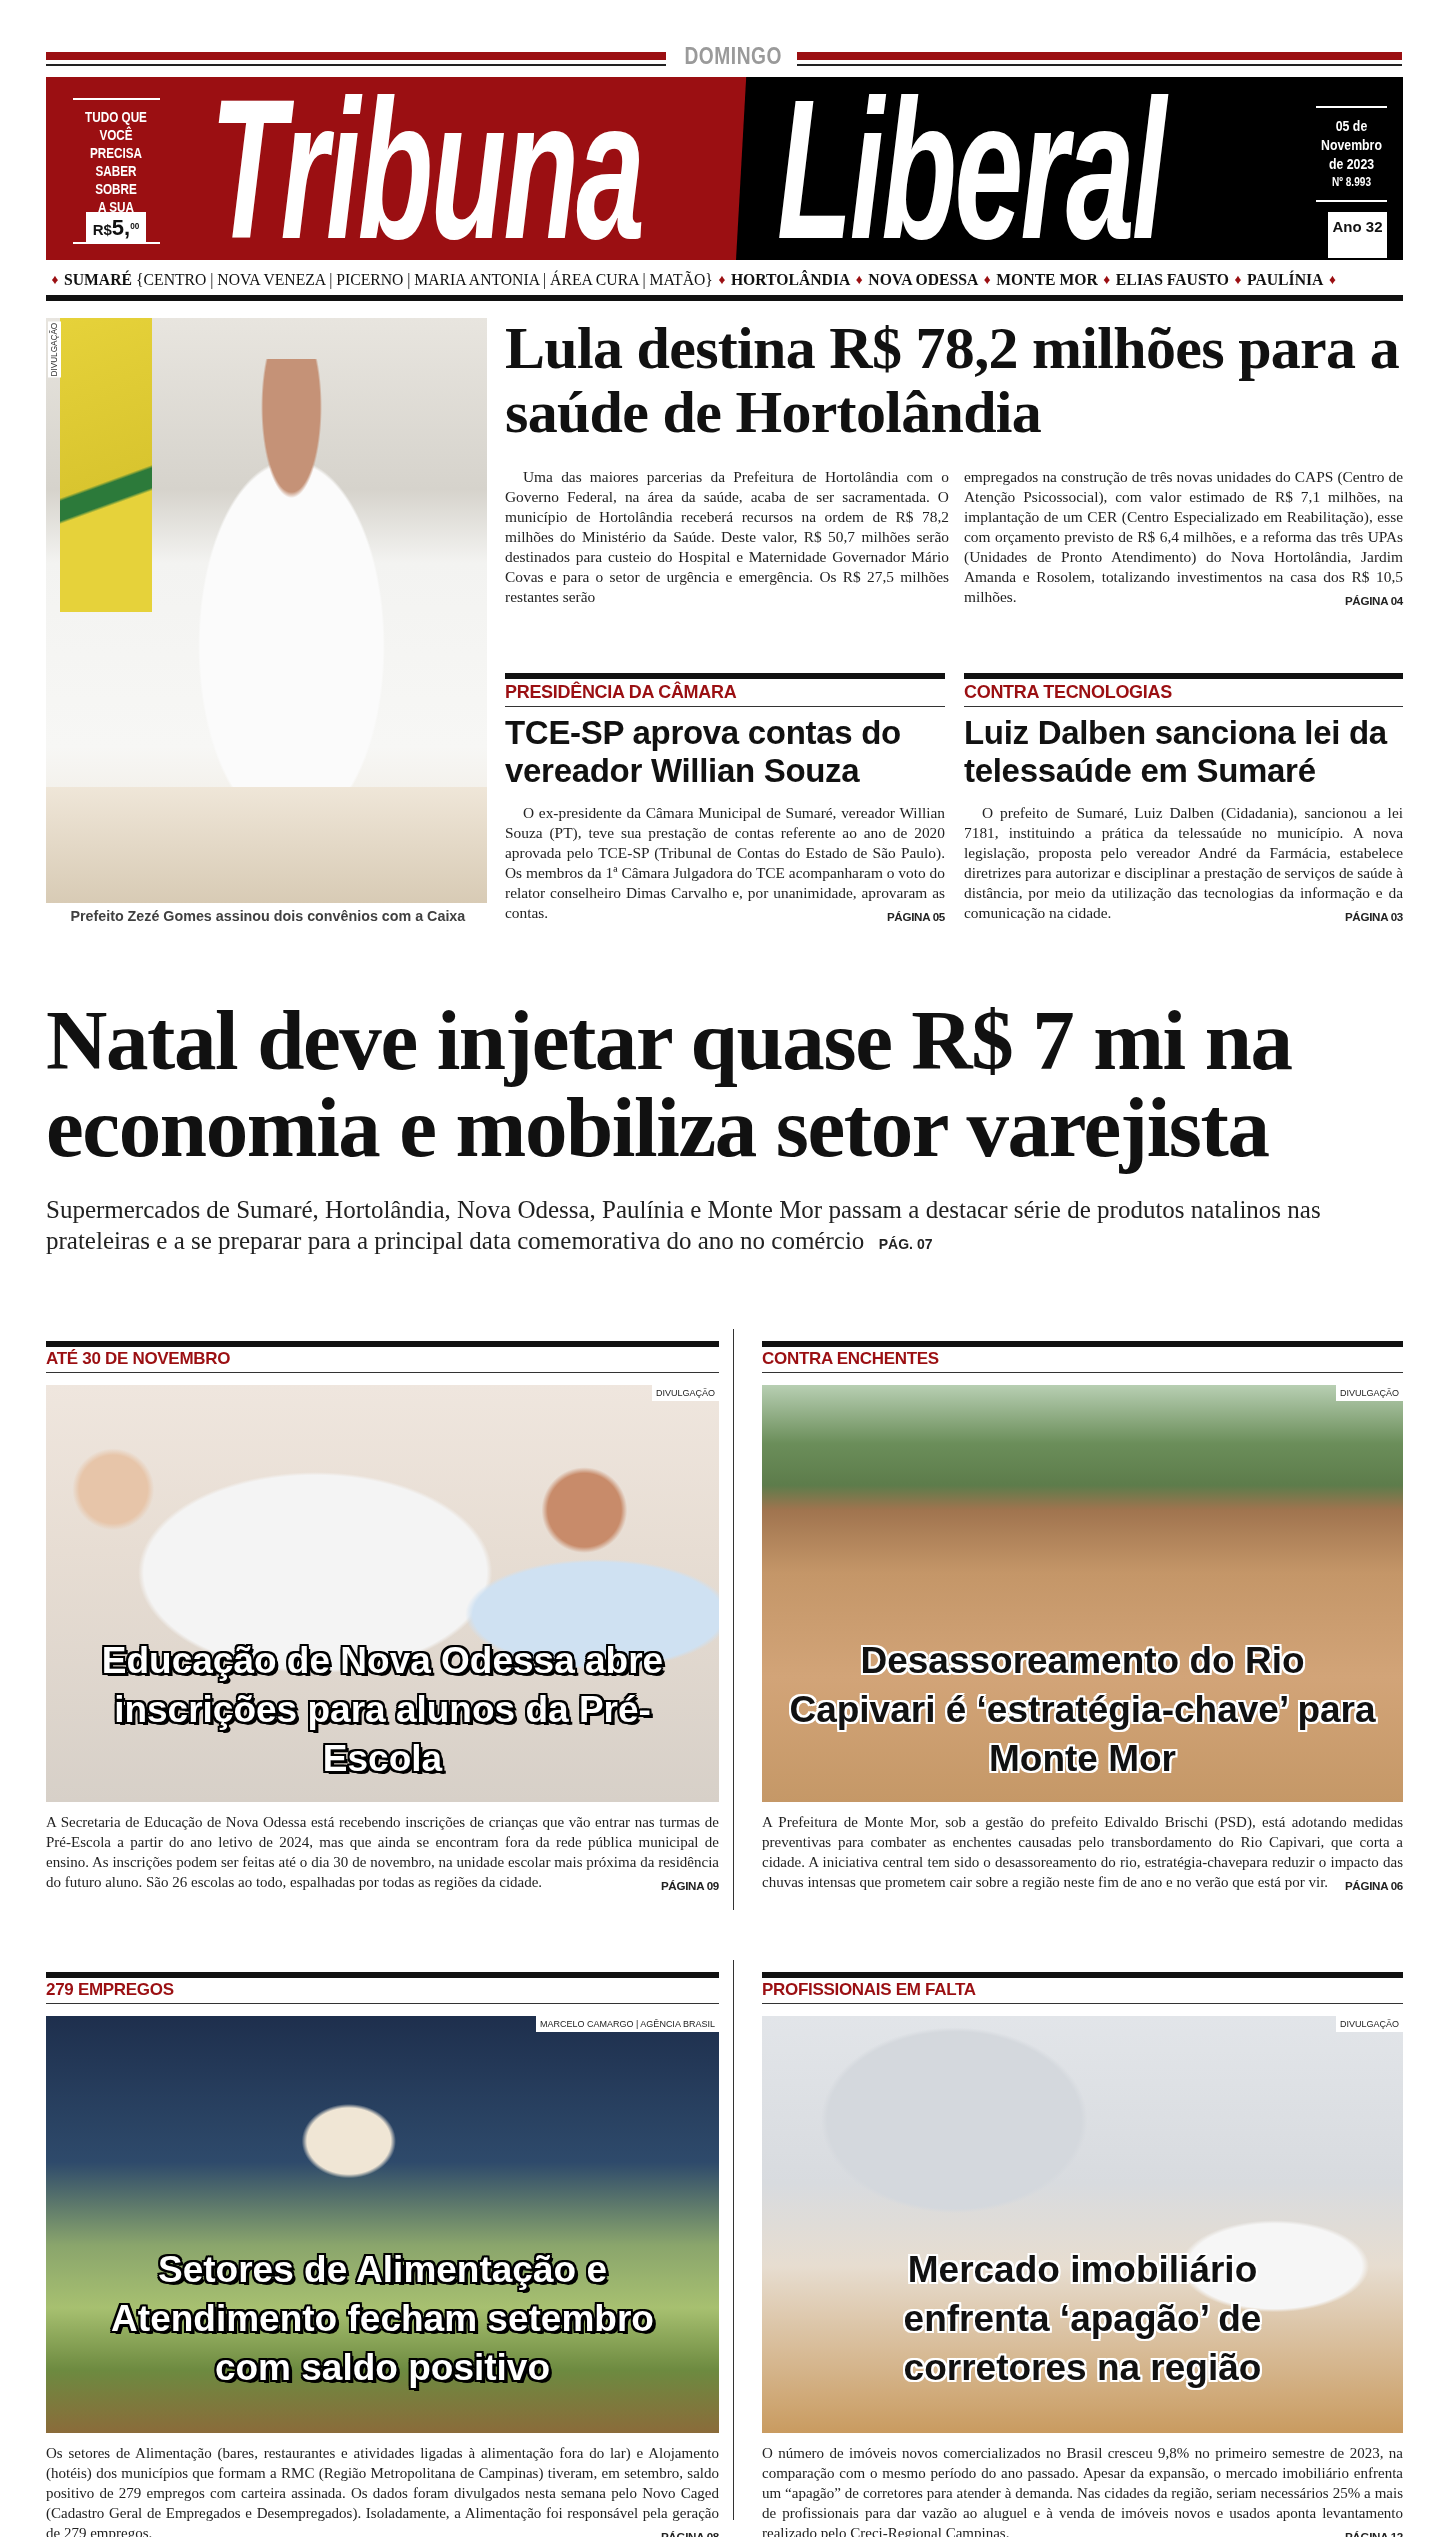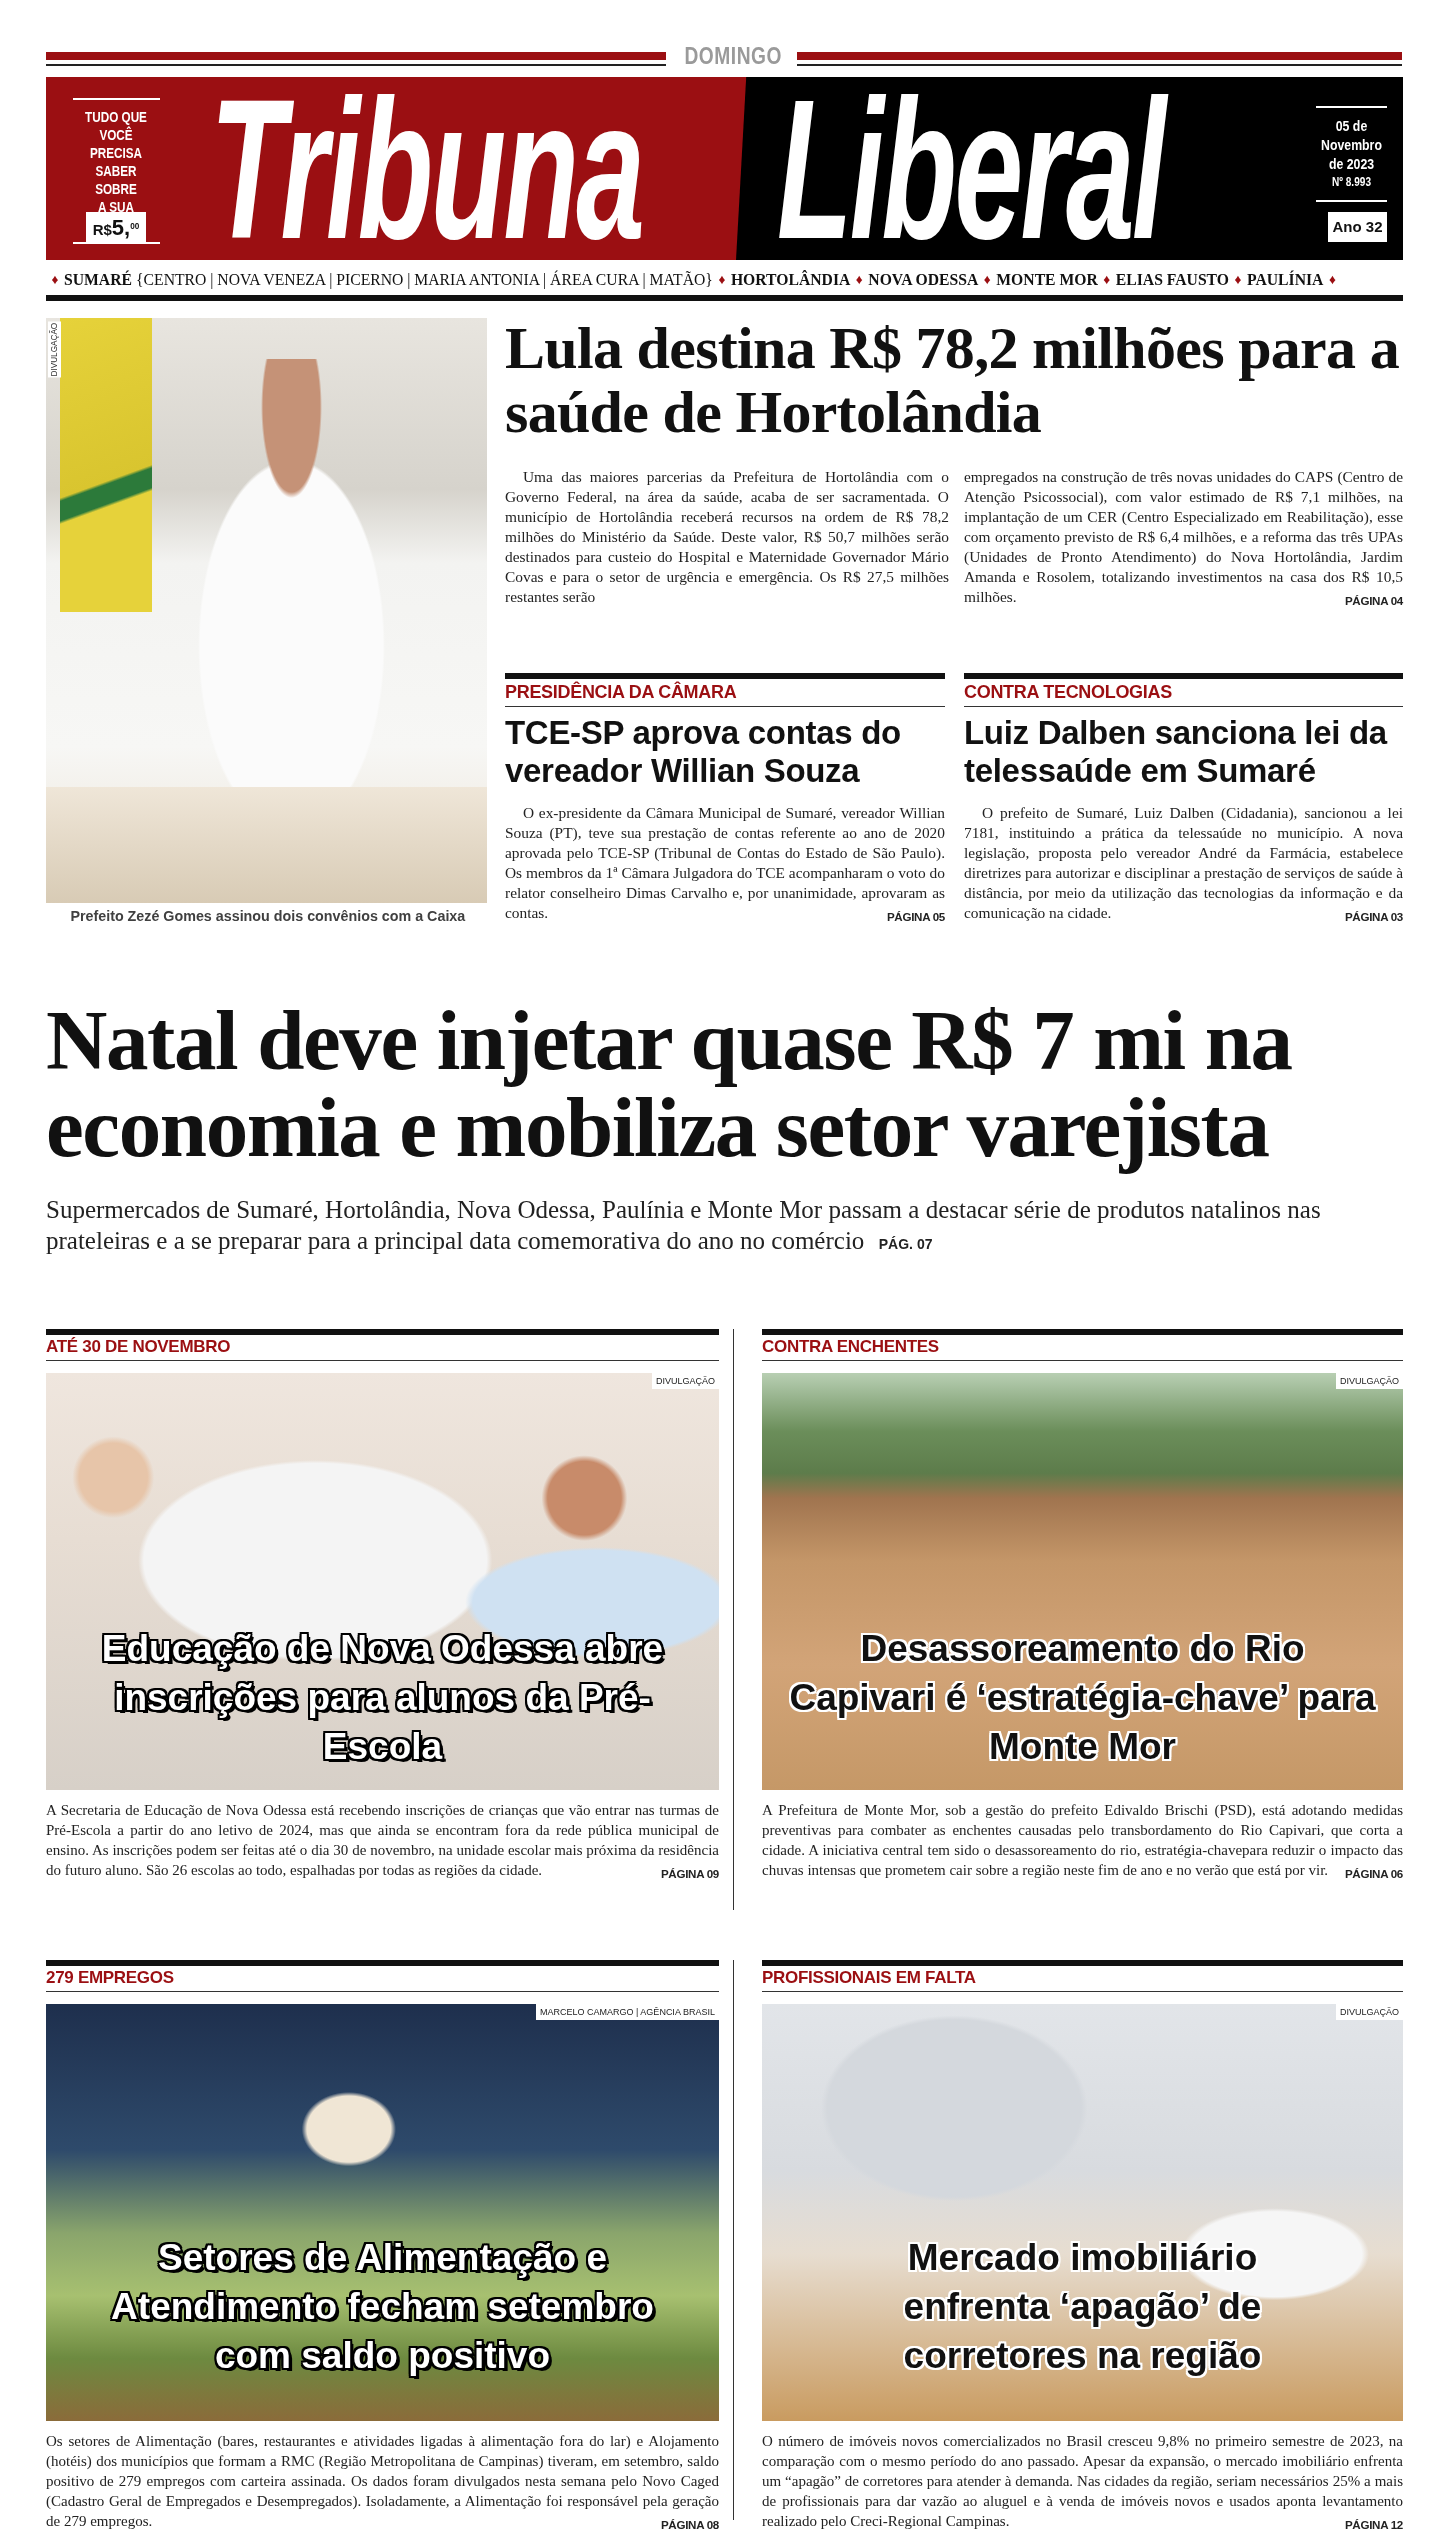--- a/index.html
+++ b/index.html
@@ -34,21 +34,21 @@
     text-align: center; }
   .mast .side .rule { height: 2px; background: #fff; margin: 0 auto; }
   .mast .lside { left: 22px; top: 20.5px; width: 96px; }
   .mast .lside .txt { font-size: 14.3px; line-height: 18px; margin: 8.2px 0; transform: scaleX(0.82); }
   .mast .rside { left: 1268px; top: 20.5px; width: 75px; margin-top: 8px; }
   .mast .rside .txt { font-size: 15px; line-height: 19px; margin: 8.2px 0; transform: scaleX(0.82); }
   .mast .rside .num { font-size: 12.3px; }
   .pricebox { position: absolute; left: 40px; top: 135px; width: 60px; height: 30px; background: #fff; color: #111;
     font-family: "Liberation Sans", sans-serif; font-weight: 700; font-size: 15px; line-height: 30px; text-align: center; }
   .pricebox sup { font-size: 8.2px; }
-  .anobox { position: absolute; left: 1282px; top: 135px; width: 59px; height: 30px; background: #fff; color: #111;
+  .anobox { position: absolute; left: 1282px; top: 135px; width: 59px; height: 46px; background: #fff; color: #111;
     font-family: "Liberation Sans", sans-serif; font-weight: 700; font-size: 15px; line-height: 30px; text-align: center; }
 
   
   .citybar { left: 46px; top: 268px; width: 1357px; height: 24.6px; display: flex; align-items: center;
     font-family: "Liberation Serif", serif; font-size: 15.7px; color: #111; white-space: nowrap; overflow: hidden; }
   .citybar .dia { color: #9b0f12; font-size: 13.7px; margin: 0 5.5px; }
   .citybar .city { font-weight: 700; }
   .citybar .sub { font-weight: 400; margin-left: 4.1px; }
   .citybottom { left: 46px; top: 295px; width: 1357px; height: 5.5px; background: #111; }
 
@@ -90,21 +90,21 @@
 
   
   .main-title { left: 46px; top: 997px; width: 1357px; font-family: "Liberation Serif", serif; font-weight: 700;
     font-size: 85px; line-height: 87px; letter-spacing: -1.4px; color: #111; }
   .main-sub { left: 46px; top: 1194px; width: 1357px; font-family: "Liberation Serif", serif; font-size: 25px;
     line-height: 31px; color: #222; }
   .main-sub .pg2 { font-family: "Liberation Sans", sans-serif; font-weight: 700; font-size: 14px; margin-left: 8.2px; }
 
   
   .vsep { left: 733px; width: 1.4px; background: #333; }
-  .gstory { width: 673px; }
+  .gstory { width: 673px; margin-top: 12px; }
   .gstory .thick { height: 6.1px; background: #111; }
   .gstory .kicker { font-family: "Liberation Sans", sans-serif; font-weight: 700; font-size: 17px; color: #9b0f12;
     line-height: 24.6px; letter-spacing: -0.3px; }
   .gstory .thin { height: 1.4px; background: #333; }
   .gphoto { position: relative; width: 673px; height: 417px; margin-top: 12.3px; overflow: hidden; }
   .credit { position: absolute; right: 0; top: 0; background: #fff; font-family: "Liberation Sans", sans-serif;
     font-size: 9px; padding: 2.7px 4.1px; color: #222; }
   .overlay { position: absolute; left: 0; width: 100%; text-align: center; font-family: "Liberation Sans", sans-serif;
     font-weight: 700; font-size: 37px; line-height: 49px; color: #111;
     text-shadow: 2px 2px 0 #fff, -2px -2px 0 #fff, 2px -2px 0 #fff, -2px 2px 0 #fff, 0 2px 0 #fff, 2px 0 0 #fff, 0 -2px 0 #fff, -2px 0 0 #fff; }

